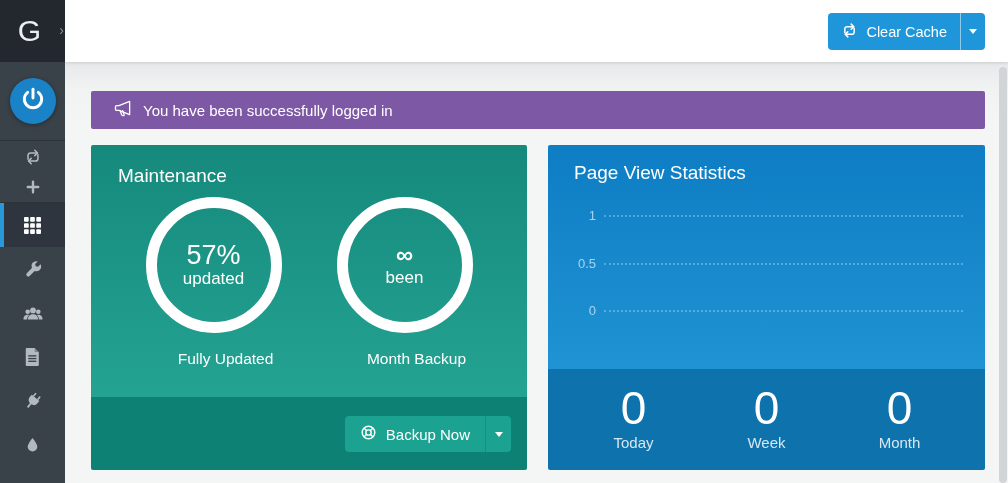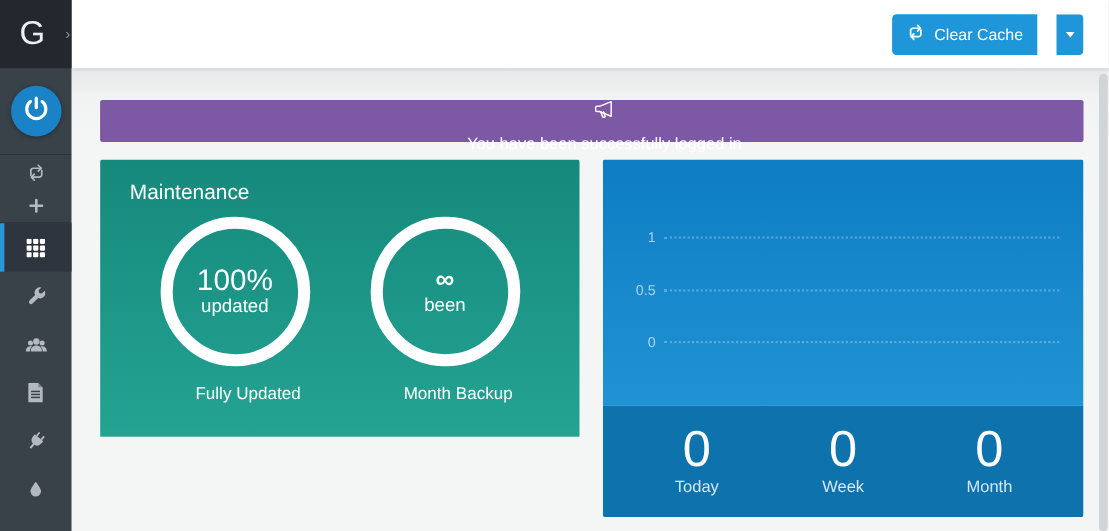--- a/index.html
+++ b/index.html
@@ -19,33 +19,33 @@
   .side-item.quick.last { border-bottom:1px solid rgba(0,0,0,.22); }
   .side-item.menu { height:44px; }
   .side-item.active { background:#2e353e; color:#ffffff; }
   .side-item.active::before { content:""; position:absolute; left:0; top:0; bottom:0; width:4px; background:#2a97d9; }
   .side-item svg { display:block; }
 
   
   .header { position:absolute; left:65px; top:0; width:943px; height:62px; background:#ffffff; box-shadow:0 1px 3px rgba(0,0,0,.12); z-index:4; }
   .header-title { position:absolute; left:30px; top:0; height:62px; display:flex; align-items:center; gap:10px; color:#3f4753; }
   .header-title .title-text { font-size:20px; color:#414a56; }
-  .header-actions { position:absolute; right:23px; top:13px; display:flex; gap:17px; height:37px; }
+  .header-actions { position:absolute; right:23px; top:13px; display:flex; gap:0; height:37px; }
   .btn { background:#1e96d9; color:#ffffff; font-size:14.5px; display:flex; align-items:center; gap:8px; padding:0 13px; border:none; cursor:pointer; height:37px; font-family:inherit; }
   .btn.rounded { border-radius:4px; }
   .btn.split-main { border-radius:4px 0 0 4px; }
   .btn.split-caret { border-radius:0 4px 4px 0; padding:0; width:25px; justify-content:center; border-left:1px solid rgba(255,255,255,.5); }
   .caret { width:0; height:0; border-left:4.5px solid transparent; border-right:4.5px solid transparent; border-top:5px solid #ffffff; }
 
   
   .content { position:absolute; left:65px; top:62px; width:943px; height:421px; background:linear-gradient(180deg,#e7e8e9 0px,#f1f2f2 26px,#f4f5f5 60px); }
   .scroll-thumb { position:absolute; left:999px; top:67px; width:8px; height:416px; background:#d2d5d7; border-radius:4px; z-index:6; cursor:grab; }
 
   
-  .alert { position:absolute; left:91px; top:91px; width:894px; height:38px; background:#7d59a5; border-radius:2px; display:flex; align-items:center; gap:10px; padding-left:23px; color:#ffffff; font-size:15px;flex-direction:column; }
+  .alert { position:absolute; left:91px; top:91px; width:894px; height:38px; background:#7d59a5; border-radius:2px; display:flex; align-items:center; gap:10px; padding-left:23px; color:#ffffff; font-size:15px; }
 
   
   .card { position:absolute; top:145px; height:325px; border-radius:2px; overflow:hidden; }
   .card-maint { left:91px; width:436px; }
   .m-body { height:252px; background:linear-gradient(180deg,#15897c,#24a392); position:relative; }
   .card-title { position:absolute; left:27px; top:20px; color:#ffffff; font-size:19px; }
   .circles-row { position:absolute; left:27px; right:27px; top:52px; display:flex; }
   .circle-col { flex:1; display:flex; flex-direction:column; align-items:center; }
   .big-circle { width:136px; height:136px; border-radius:50%; border:11px solid #ffffff; display:flex; flex-direction:column; align-items:center; justify-content:center; color:#ffffff; }
   .circle-value { font-size:27px; line-height:1.05; }
@@ -205,38 +205,56 @@
     </span>
     <span>You have been successfully logged in</span>
   </div>
 
   <div class="card card-maint">
     <div class="m-body">
       <div class="card-title">Maintenance</div>
       <div class="circles-row">
         <div class="circle-col">
           <div class="big-circle">
-            <div class="circle-value">100%</div>
+            <div class="circle-value">57%</div>
             <div class="circle-unit">updated</div>
           </div>
           <div class="circle-label">Fully Updated</div>
         </div>
         <div class="circle-col">
           <div class="big-circle">
             <div class="circle-value inf">∞</div>
             <div class="circle-unit">been</div>
           </div>
           <div class="circle-label">Month Backup</div>
         </div>
       </div>
     </div>
+    <div class="m-footer">
+      <div class="backup-group">
+        <button class="btn-backup">
+          <span>
+            <svg width="17" height="17" viewBox="0 0 20 20" fill="none" stroke="#ffffff" stroke-width="1.7">
+              <circle cx="10" cy="10" r="7.4"></circle>
+                <circle cx="10" cy="10" r="3.1"></circle>
+              <path d="M4.9 4.9l2.8 2.8M15.1 4.9l-2.8 2.8M4.9 15.1l2.8-2.8M15.1 15.1l-2.8-2.8"></path>
+            </svg>
+          </span>
+          <span>Backup Now</span>
+        </button>
+        <button class="btn-backup-caret">
+          <span class="caret"></span>
+        </button>
+      </div>
+    </div>
   </div>
 
   <div class="card card-views">
     <div class="p-body">
+      <div class="card-title" style="left:26px; top:17px;">Page View Statistics</div>
       <div class="grid-row" style="top:62px;">
         <span class="tick">1</span>
         <span class="dots"></span>
       </div>
       <div class="grid-row" style="top:110px;">
         <span class="tick">0.5</span>
         <span class="dots"></span>
       </div>
       <div class="grid-row" style="top:157px;">
         <span class="tick">0</span>

